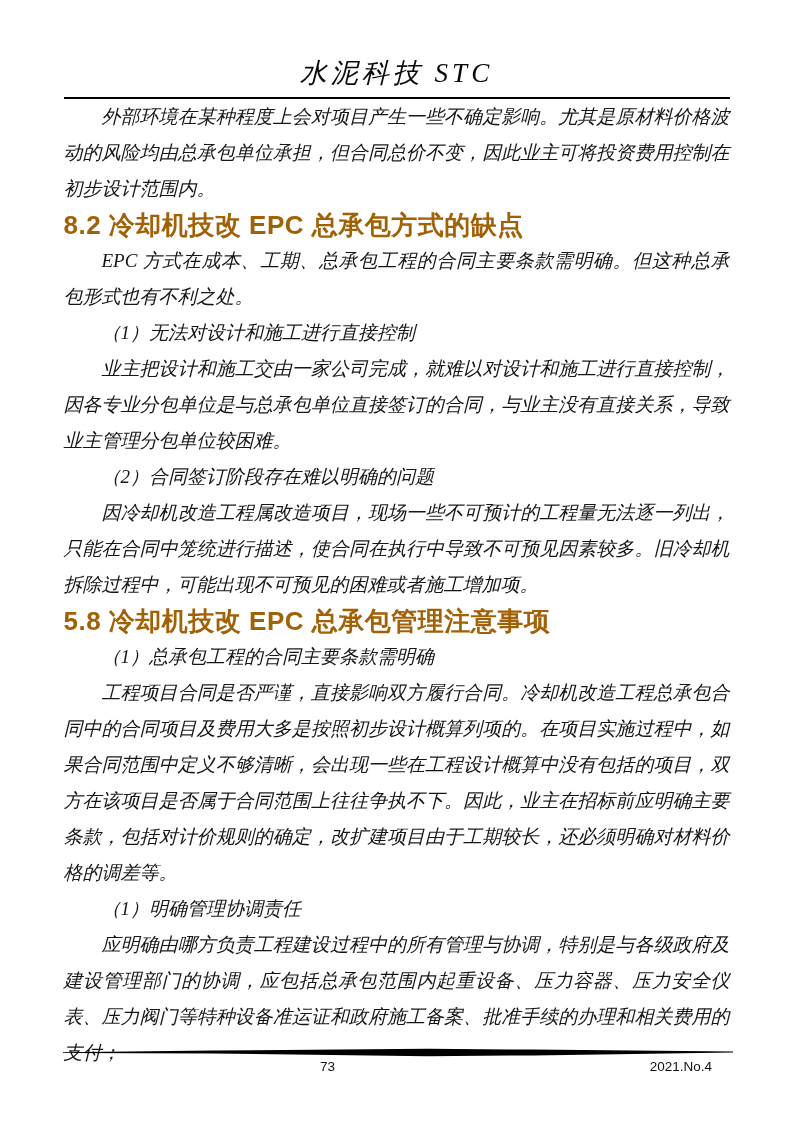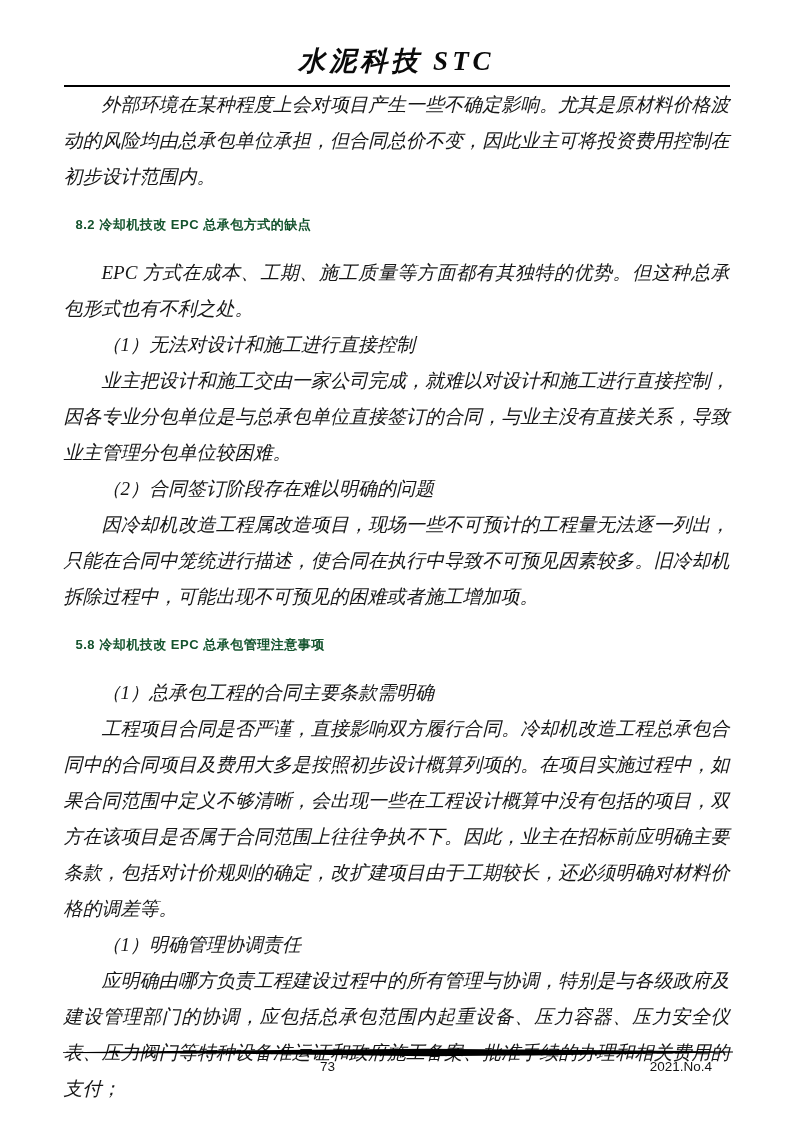--- a/index.html
+++ b/index.html
@@ -11,24 +11,24 @@
     position: relative;
     width: 793px;
     height: 1122px;
     background: #ffffff;
     overflow: hidden;
     color: #141414;
     font-family: "Liberation Serif", "DejaVu Serif", serif;
   }
   
   .journal-title {
-    padding-top: 44px;
+    padding-top: 56px;
     text-align: center;
     font-size: 27px;
-    font-weight: bold;
+    font-weight: normal;
     font-style: italic;
     letter-spacing: 4px;
     line-height: 34px;
     color: #0a0a0a;
   }
   .header-rule {
     width: 666px;
     height: 0;
     margin: 7px auto 0 auto;
     border-top: 2px solid #000000;
@@ -41,27 +41,27 @@
     line-height: 36px;
     text-align: justify;
     color: #161616;
   }
   .para {
     margin: 0;
     text-indent: 2em;
     font-style: italic;
   }
   .heading {
-    margin: 12px;
+    margin: 0;
     text-indent: 0;
     font-family: "Liberation Sans", "DejaVu Sans", sans-serif;
     font-weight: bold;
-    font-size: 13px;
+    font-size: 26px;
     letter-spacing: 0.5px;
-    color: #14532d;
+    color: #a16207;
   }
   
   .footer {
     position: absolute;
     left: 63px;
     top: 1048px;
     width: 670px;
   }
   .footer-rule-svg {
     display: block;
@@ -92,21 +92,21 @@
 
 <div class="page">
 
   <div class="journal-title">水泥科技 STC</div>
 
   <div class="header-rule"></div>
 
   <div class="document-body">
       <p class="para">外部环境在某种程度上会对项目产生一些不确定影响。尤其是原材料价格波动的风险均由总承包单位承担，但合同总价不变，因此业主可将投资费用控制在初步设计范围内。</p>
       <p class="heading">8.2 冷却机技改 EPC 总承包方式的缺点</p>
-      <p class="para">EPC 方式在成本、工期、施工质量等方面都有其独特的优势。但这种总承包形式也有不利之处。</p>
+      <p class="para">EPC 方式在成本、工期、总承包工程的合同主要条款需明确。但这种总承包形式也有不利之处。</p>
       <p class="para">（1）无法对设计和施工进行直接控制</p>
       <p class="para">业主把设计和施工交由一家公司完成，就难以对设计和施工进行直接控制，因各专业分包单位是与总承包单位直接签订的合同，与业主没有直接关系，导致业主管理分包单位较困难。</p>
       <p class="para">（2）合同签订阶段存在难以明确的问题</p>
       <p class="para">因冷却机改造工程属改造项目，现场一些不可预计的工程量无法逐一列出，只能在合同中笼统进行描述，使合同在执行中导致不可预见因素较多。旧冷却机拆除过程中，可能出现不可预见的困难或者施工增加项。</p>
       <p class="heading">5.8 冷却机技改 EPC 总承包管理注意事项</p>
       <p class="para">（1）总承包工程的合同主要条款需明确</p>
       <p class="para">工程项目合同是否严谨，直接影响双方履行合同。冷却机改造工程总承包合同中的合同项目及费用大多是按照初步设计概算列项的。在项目实施过程中，如果合同范围中定义不够清晰，会出现一些在工程设计概算中没有包括的项目，双方在该项目是否属于合同范围上往往争执不下。因此，业主在招标前应明确主要条款，包括对计价规则的确定，改扩建项目由于工期较长，还必须明确对材料价格的调差等。</p>
       <p class="para">（1）明确管理协调责任</p>
       <p class="para">应明确由哪方负责工程建设过程中的所有管理与协调，特别是与各级政府及建设管理部门的协调，应包括总承包范围内起重设备、压力容器、压力安全仪表、压力阀门等特种设备准运证和政府施工备案、批准手续的办理和相关费用的支付；</p>
     </div>

